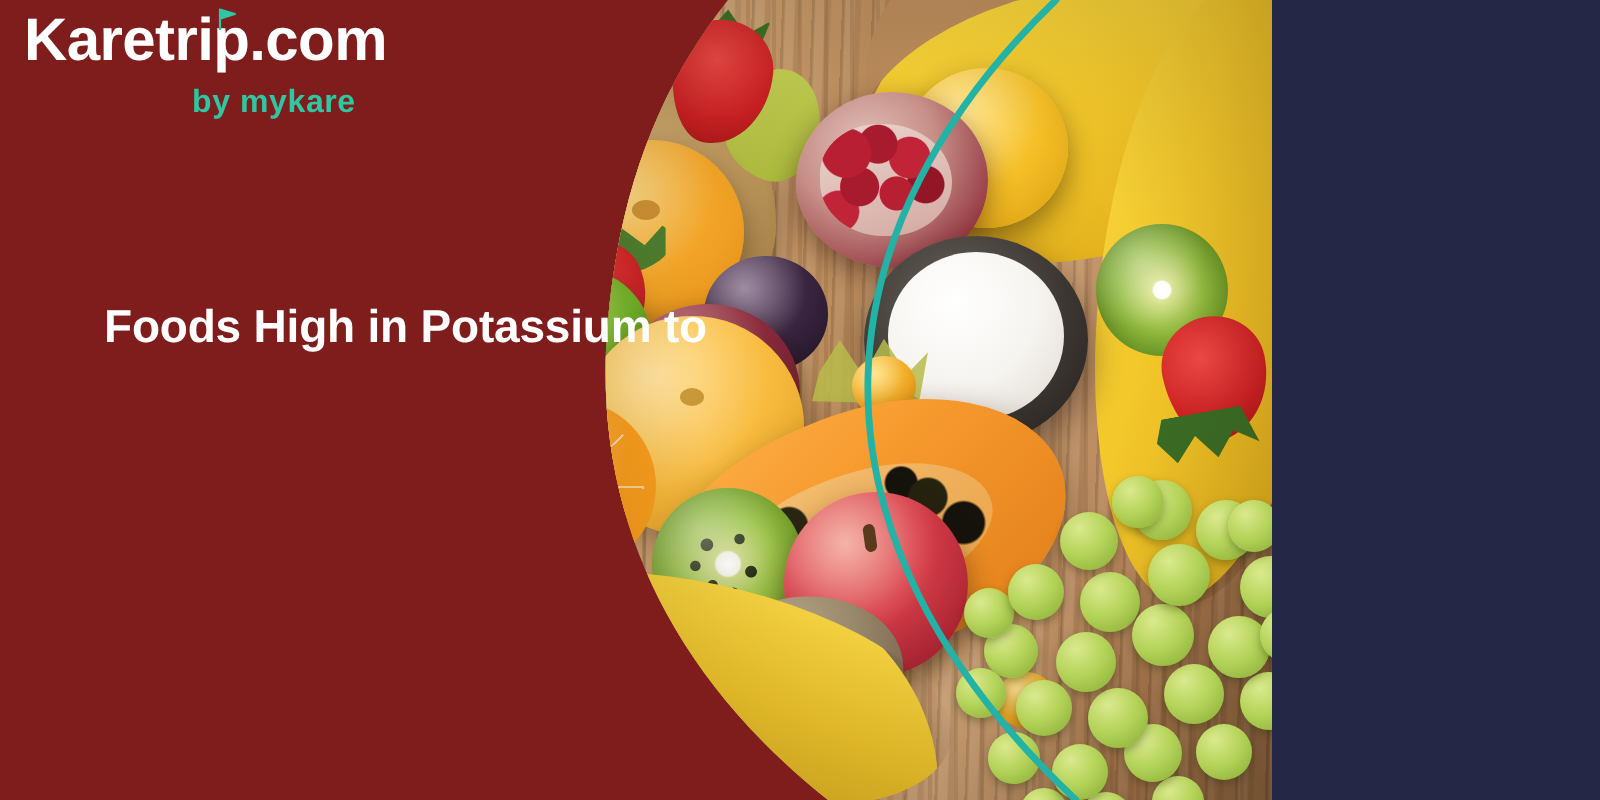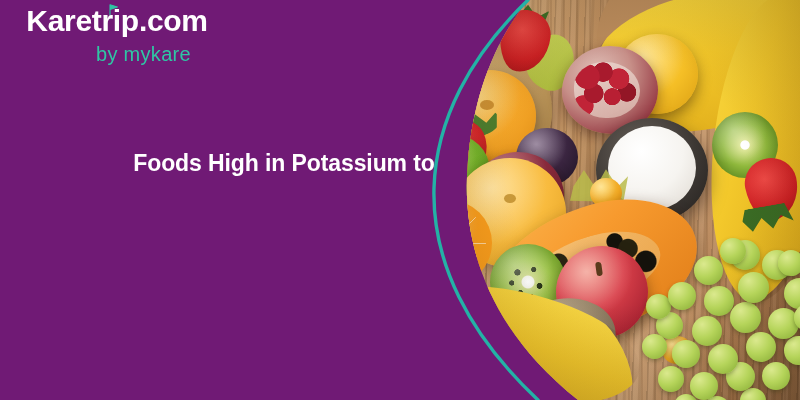--- a/index.html
+++ b/index.html
@@ -4,24 +4,23 @@
 <style>
   * { margin:0; padding:0; box-sizing:border-box; }
   html,body { width:800px; height:400px; overflow:hidden; }
   body {
     font-family:"Liberation Sans", sans-serif;
     background:#242745;
   }
 
   .banner {
     position:relative;
-    width:800px; height:400px;
-    background:#701a75;
+    width:636px; height:400px;
+    background:#7f1d1d;
     overflow:hidden;
-    text-align:center;
   }
 
   
   .left-panel {
     position:absolute; left:0; top:0;
     width:470px; height:400px;
     z-index:5;
   }
 
   
@@ -34,29 +33,28 @@
     color:#ffffff; line-height:1; white-space:nowrap;
     position:relative; display:inline-block;
   }
   .logo-flag {
     position:absolute; left:97px; top:-2px;
     width:9px; height:11px;
     z-index:3;
   }
   .logo-sub {
     position:absolute; left:84px; top:38px;
-    font-size:20px; font-weight:400; letter-spacing:0.3px;
+    font-size:16px; font-weight:700; letter-spacing:0.3px;
     color:#2fc6a4; line-height:1; white-space:nowrap;
   }
 
   
   .headline {
     position:absolute; left:52px; top:146px;
     width:400px;
-    margin-left:32px;
   }
   .headline .line {
     font-size:23px; font-weight:700; line-height:1.52;
     letter-spacing:-0.1px; white-space:nowrap;
   }
   .line-1 { color:#ffffff; }
   .line-2 { color:#27a899; }
 
   
   .photo-wrap {

